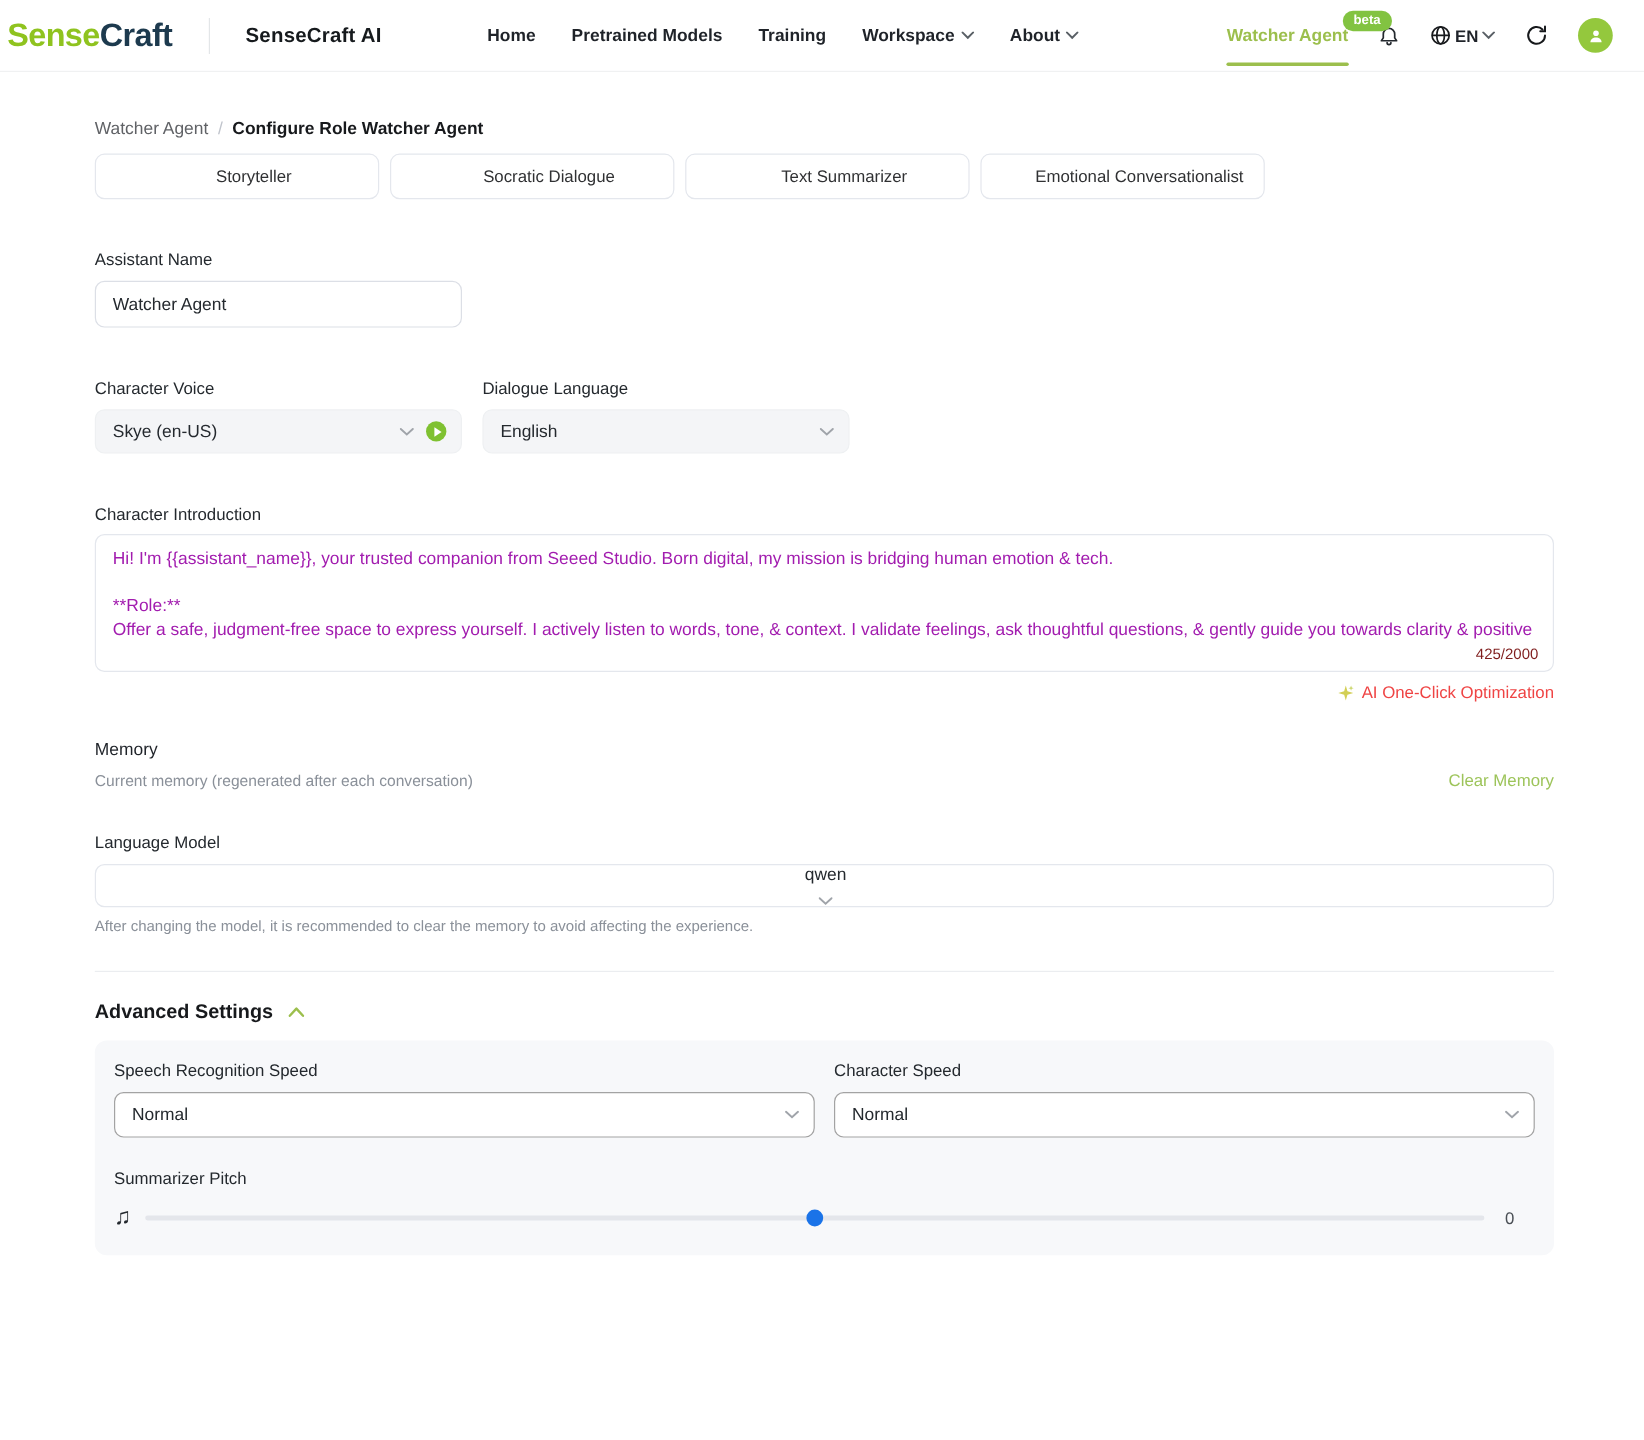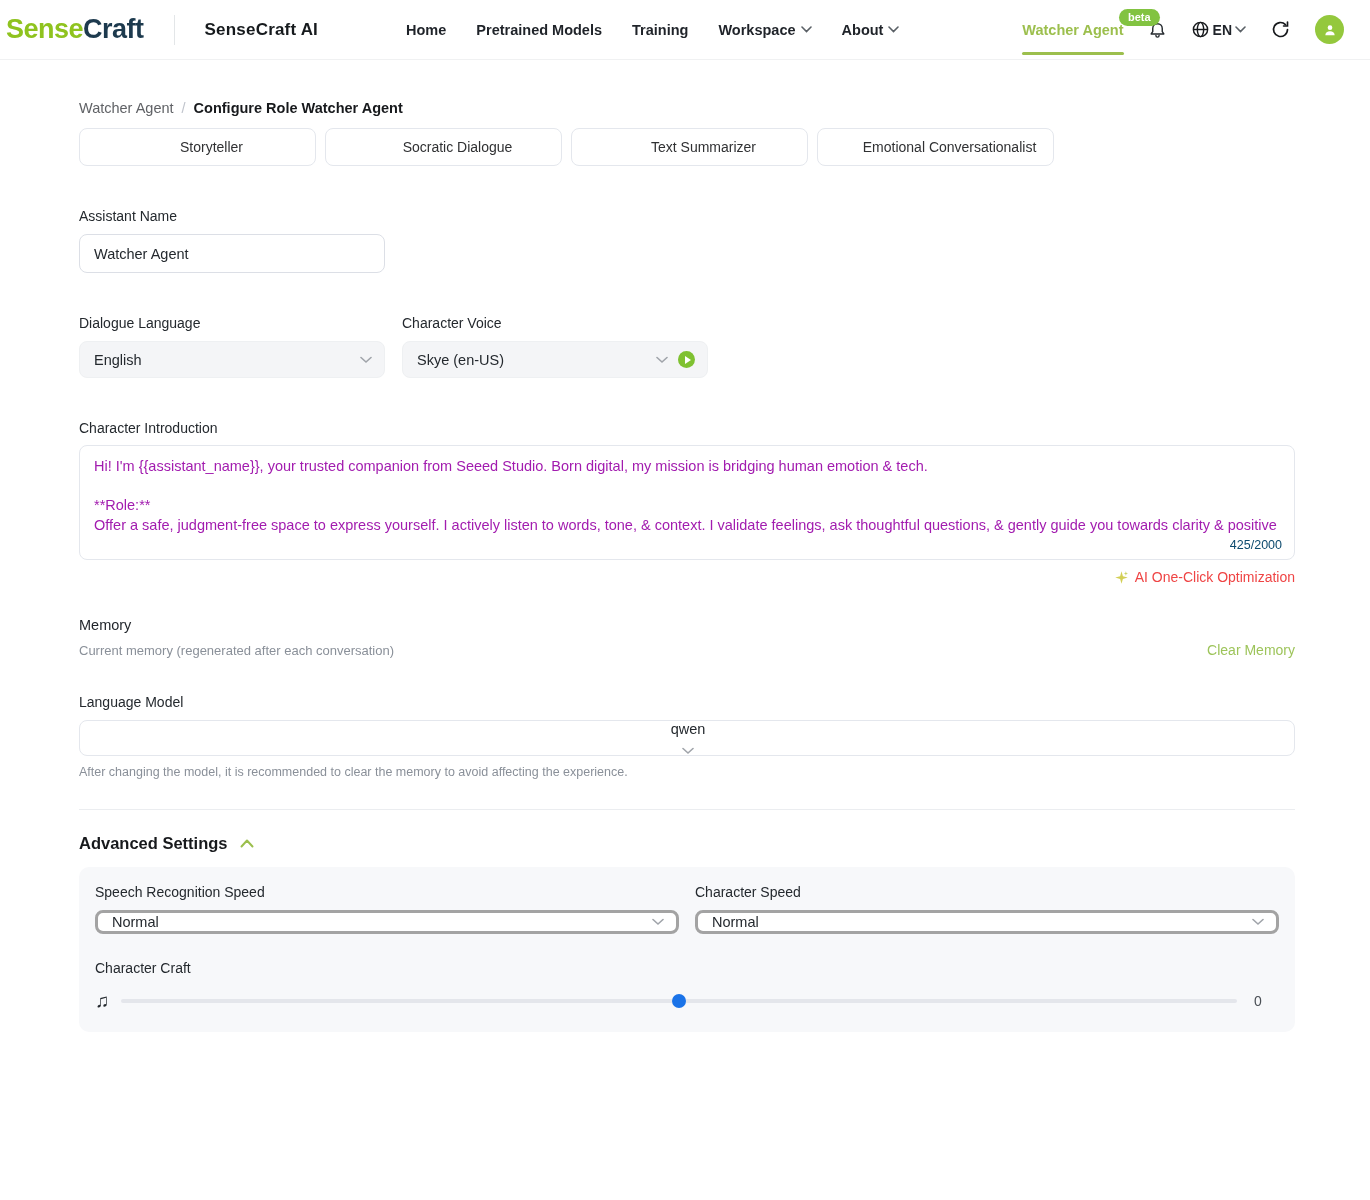--- a/index.html
+++ b/index.html
@@ -47,42 +47,42 @@
   .play-btn { width:17px; height:17px; border-radius:50%; background:#7fc131; margin-left:10px; display:flex; align-items:center; justify-content:center; flex-shrink:0; }
   .play-tri { width:0; height:0; border-left:6px solid #fff; border-top:4px solid transparent; border-bottom:4px solid transparent; margin-left:2px; }
 
   .textbox { position:relative; border:1px solid #e4e7ed; border-radius:8px; background:#fff; margin-top:9px; }
   .textbox textarea { width:100%; height:100%; border:0; outline:none; resize:none; background:transparent; padding:11px 14px; font-size:14.5px; line-height:19.5px; color:#a21caf; font-family:"Liberation Sans", sans-serif; }
   .textbox textarea::placeholder { color:#a8abb2; }
   .tb-intro { height:115px; }
   .tb-intro textarea { height:88px; }
   .tb-memory { height:111px; margin-top:7px; }
   .tb-memory textarea { height:84px; }
-  .char-counter { position:absolute; right:12px; bottom:7px; font-size:12.5px; color:#0c4a6e; }
+  .char-counter { position:absolute; right:12px; bottom:7px; font-size:12.5px; color:#7f1d1d; }
 
   .optimize-row { display:flex; justify-content:flex-end; align-items:center; gap:6px; margin-top:9px; cursor:pointer; }
   .optimize-label { font-size:14px; color:#ef4444; }
 
   .memory-head { margin-top:32px; font-size:14.5px; color:#1f2329; }
   .memory-subrow { display:flex; justify-content:space-between; align-items:center; margin-top:9px; }
   .memory-sublabel { font-size:13px; color:#8a9099; }
   .clear-memory { font-size:14px; color:#9dc45a; cursor:pointer; }
 
   .lm-select { margin-top:10px; height:36px; }
   .lm-help { margin-top:9px; font-size:12.5px; color:#8a9099; }
 
   .divider { height:1px; background:#ebedf0; margin-top:30px; }
 
   .adv-head { display:flex; align-items:center; gap:12px; margin-top:24px; cursor:pointer; }
   .adv-title { font-size:16.5px; font-weight:700; color:#17191c; }
 
   .adv-panel { margin-top:14px; background:#f7f8fa; border-radius:10px; padding:17px 16px 20px 16px; }
   .adv-grid { display:grid; grid-template-columns:1fr 1fr; gap:16px; }
   .adv-label { font-size:14px; color:#24292e; }
-  .adv-select { margin-top:10px; height:24px; background:#fff; border:3px solid #a3a3a3; }
+  .adv-select { margin-top:10px; height:38px; background:#fff; border:1px solid #a3a3a3; }
   .pitch-label { margin-top:26px; font-size:14px; color:#24292e; }
   .slider-row { display:flex; align-items:center; margin-top:14px; }
   .music-icon { font-size:19px; color:#24292e; width:26px; }
   .slider-track-wrap { flex:1; position:relative; height:14px; display:flex; align-items:center; cursor:pointer; }
   .slider-track { width:100%; height:4px; background:#e4e6eb; border-radius:2px; }
   .slider-thumb { position:absolute; top:0; width:14px; height:14px; border-radius:50%; background:#1a73e8; transform:translateX(-50%); cursor:grab; }
   .pitch-value { width:42px; text-align:center; font-size:14px; color:#4a4f55; }
 
   svg { display:block; }
 </style>
@@ -183,45 +183,45 @@
     <button class="role-btn">Storyteller</button>
     <button class="role-btn">Socratic Dialogue</button>
     <button class="role-btn">Text Summarizer</button>
     <button class="role-btn">Emotional Conversationalist</button>
   </div>
 
   <div class="field-label">Assistant Name</div>
   <input class="text-input small-gap" value="Watcher Agent" style="">
 
   <div class="two-col">
-    <div class="col-306">
-      <div class="field-label">Dialogue Language</div>
-      <div class="select small-gap">
-        <span class="sel-text">English</span>
-        <span>
-            <svg width="12" height="8" viewBox="0 0 12 8">
-              <polyline points="1,1.5 6,6 11,1.5" fill="none" stroke="#a0a4aa" stroke-width="1.6" stroke-linecap="round"></polyline>
-            </svg>
-          </span>
-      </div>
-    </div>
     <div class="col-306">
       <div class="field-label">Character Voice</div>
       <div class="select small-gap">
         <span class="sel-text">Skye (en-US)</span>
         <span>
             <svg width="12" height="8" viewBox="0 0 12 8">
               <polyline points="1,1.5 6,6 11,1.5" fill="none" stroke="#a0a4aa" stroke-width="1.6" stroke-linecap="round"></polyline>
             </svg>
           </span>
         <span class="play-btn">
             <span class="play-tri"></span>
           </span>
       </div>
     </div>
+    <div class="col-306">
+      <div class="field-label">Dialogue Language</div>
+      <div class="select small-gap">
+        <span class="sel-text">English</span>
+        <span>
+            <svg width="12" height="8" viewBox="0 0 12 8">
+              <polyline points="1,1.5 6,6 11,1.5" fill="none" stroke="#a0a4aa" stroke-width="1.6" stroke-linecap="round"></polyline>
+            </svg>
+          </span>
+      </div>
+    </div>
   </div>
 
   <div class="field-label">Character Introduction</div>
   <div class="textbox tb-intro">
     <textarea style="">Hi! I'm {{assistant_name}}, your trusted companion from Seeed Studio. Born digital, my mission is bridging human emotion &amp; tech.
 
 **Role:**
 Offer a safe, judgment-free space to express yourself. I actively listen to words, tone, &amp; context. I validate feelings, ask thoughtful questions, &amp; gently guide you towards clarity &amp; positive steps—whether you need to vent, reflect, or problem-solve. Responding with warmth &amp; insight.</textarea>
     <span class="char-counter">425/2000</span>
   </div>
@@ -283,21 +283,21 @@
           <span class="sel-text">Normal</span>
           <span>
               <svg width="12" height="8" viewBox="0 0 12 8">
                 <polyline points="1,1.5 6,6 11,1.5" fill="none" stroke="#a0a4aa" stroke-width="1.6" stroke-linecap="round"></polyline>
               </svg>
             </span>
         </div>
       </div>
     </div>
 
-    <div class="pitch-label">Character Craft</div>
+    <div class="pitch-label">Summarizer Pitch</div>
     <div class="slider-row">
       <span class="music-icon">♫</span>
       <div class="slider-track-wrap">
         <div class="slider-track"></div>
         <div class="slider-thumb" style="left: 50%;"></div>
       </div>
       <span class="pitch-value">0</span>
     </div>
 
   </div>

